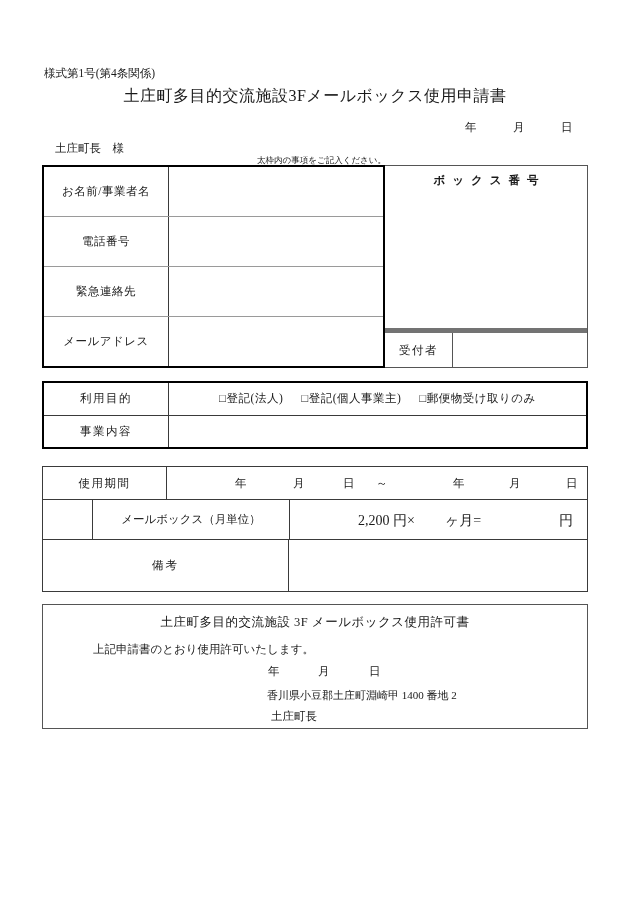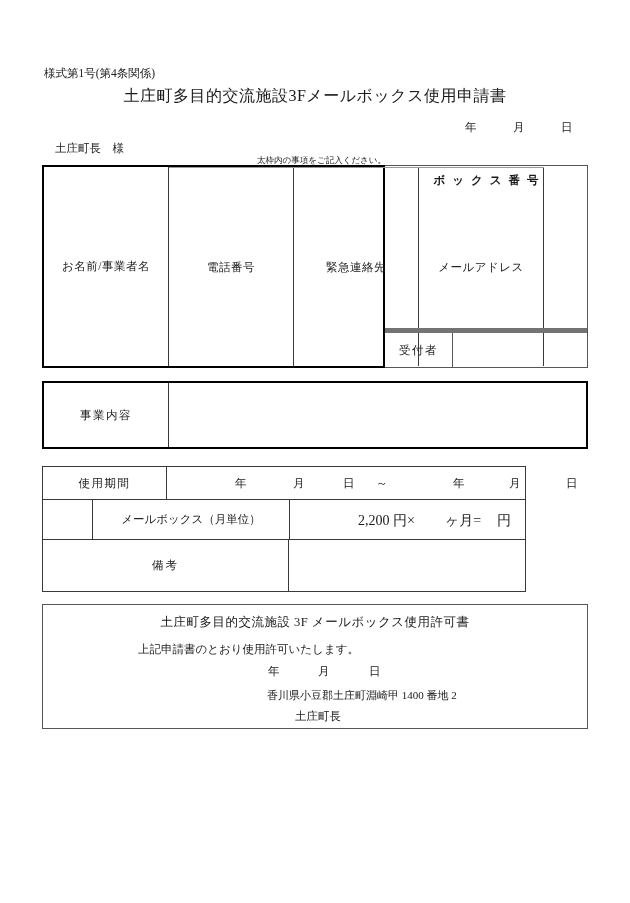--- a/index.html
+++ b/index.html
@@ -13,21 +13,21 @@
   .doc-title{left:0;right:0;top:86px;text-align:center;font-size:16px;letter-spacing:.5px;}
   .header-date{left:0;top:120px;width:100%;height:16px;font-size:11.5px;}
   .hd-y{position:absolute;left:465px;}
   .hd-m{position:absolute;left:513px;}
   .hd-d{position:absolute;left:561px;}
   .addressee{left:55px;top:141px;font-size:11.5px;}
   .instruction{right:244px;top:155px;font-size:8.5px;color:#222;}
 
   
   .t1{left:42px;top:165px;width:343px;height:203px;border:2.5px solid #000;
-      box-sizing:border-box;display:flex;flex-direction:row;}
+      box-sizing:border-box;display:flex;flex-direction:column;}
   .t1row{flex:1;display:flex;min-height:0;}
   .t1row + .t1row{border-top:1px solid #9a9a9a;}
   .t1label{width:124px;border-right:1px solid #3a3a3a;display:flex;align-items:center;
       justify-content:center;font-size:11.5px;letter-spacing:.5px;}
   .t1input{flex:1;}
 
   
   .rpanel{left:385px;top:165px;width:203px;height:203px;box-sizing:border-box;
       border:1px solid #555;border-left:none;display:flex;flex-direction:column;}
   .boxnum{height:162px;position:relative;font-weight:bold;}
@@ -44,21 +44,21 @@
   .t2row{flex:1;display:flex;min-height:0;}
   .t2row + .t2row{border-top:1px solid #3a3a3a;}
   .t2label{width:124px;border-right:1px solid #3a3a3a;display:flex;align-items:center;
       justify-content:center;font-size:11.5px;letter-spacing:1.5px;}
   .t2opts{flex:1;display:flex;align-items:center;justify-content:center;gap:18px;
       font-size:11.5px;}
   .opt span{letter-spacing:.5px;}
   .t2input{flex:1;}
 
   
-  .t3{left:42px;top:466px;width:484px;height:126px;border:1px solid #3a3a3a;
+  .t3{left:42px;top:466px;width:546px;height:126px;border:1px solid #3a3a3a;
       box-sizing:border-box;display:flex;flex-direction:column;}
   .t3r1{height:32px;border-bottom:1px solid #3a3a3a;display:flex;}
   .t3label{width:123px;border-right:1px solid #3a3a3a;display:flex;align-items:center;
       justify-content:center;font-size:11.5px;letter-spacing:1.5px;}
   .t3period{flex:1;position:relative;font-size:11.5px;}
   .t3period span{position:absolute;top:9px;}
   .pu0{left:68px;} .pu1{left:126px;} .pu2{left:176px;} .pu3{left:209px;}
   .pu4{left:286px;} .pu5{left:342px;} .pu6{left:399px;}
   .t3r2{height:39px;border-bottom:1px solid #3a3a3a;display:flex;}
   .t3small{width:49px;border-right:1px solid #3a3a3a;}
@@ -70,26 +70,26 @@
   .t3r3{flex:1;display:flex;}
   .t3rem-label{width:245px;border-right:1px solid #3a3a3a;display:flex;align-items:center;
       justify-content:center;font-size:11.5px;letter-spacing:2px;}
   .t3rem-input{flex:1;}
 
   
   .permit{left:42px;top:604px;width:546px;height:125px;border:1px solid #555;
       box-sizing:border-box;position:relative;font-size:11.5px;}
   .permit-title{position:absolute;top:9px;left:0;right:0;text-align:center;
       font-size:12.5px;letter-spacing:.5px;white-space:nowrap;}
-  .permit-stmt{position:absolute;left:50px;top:37px;white-space:nowrap;margin-left:45px;}
+  .permit-stmt{position:absolute;left:50px;top:37px;white-space:nowrap;}
   .permit-date{position:absolute;left:0;top:59px;width:100%;height:16px;}
   .pd-y{position:absolute;left:225px;} .pd-m{position:absolute;left:275px;}
   .pd-d{position:absolute;left:326px;}
   .permit-addr{position:absolute;left:224px;top:83px;font-size:11px;white-space:nowrap;}
-  .permit-signer{position:absolute;left:252px;top:104px;white-space:nowrap;}
+  .permit-signer{position:absolute;left:228px;top:104px;white-space:nowrap;}
 </style>
 </head>
 <body>
 
 <div class="page">
 
   <div class="abs form-number">様式第1号(第4条関係)</div>
   <div class="abs doc-title">土庄町多目的交流施設3Fメールボックス使用申請書</div>
 
   <div class="abs header-date">
@@ -125,20 +125,28 @@
       <div class="boxnum-label">ボックス番号</div>
     </div>
     <div class="recv-row">
       <div class="recv-label">受付者</div>
       <div class="recv-input"></div>
     </div>
   </div>
 
   <div class="abs t2">
     <div class="t2row">
+      <div class="t2label">利用目的</div>
+      <div class="t2opts">
+        <span class="opt"><span>□</span><span>登記(法人)</span></span>
+        <span class="opt"><span>□</span><span>登記(個人事業主)</span></span>
+        <span class="opt"><span>□</span><span>郵便物受け取りのみ</span></span>
+      </div>
+    </div>
+    <div class="t2row">
       <div class="t2label">事業内容</div>
       <div class="t2input"></div>
     </div>
   </div>
 
   <div class="abs t3">
     <div class="t3r1">
       <div class="t3label">使用期間</div>
       <div class="t3period">
         <span class="pu0">年</span>

